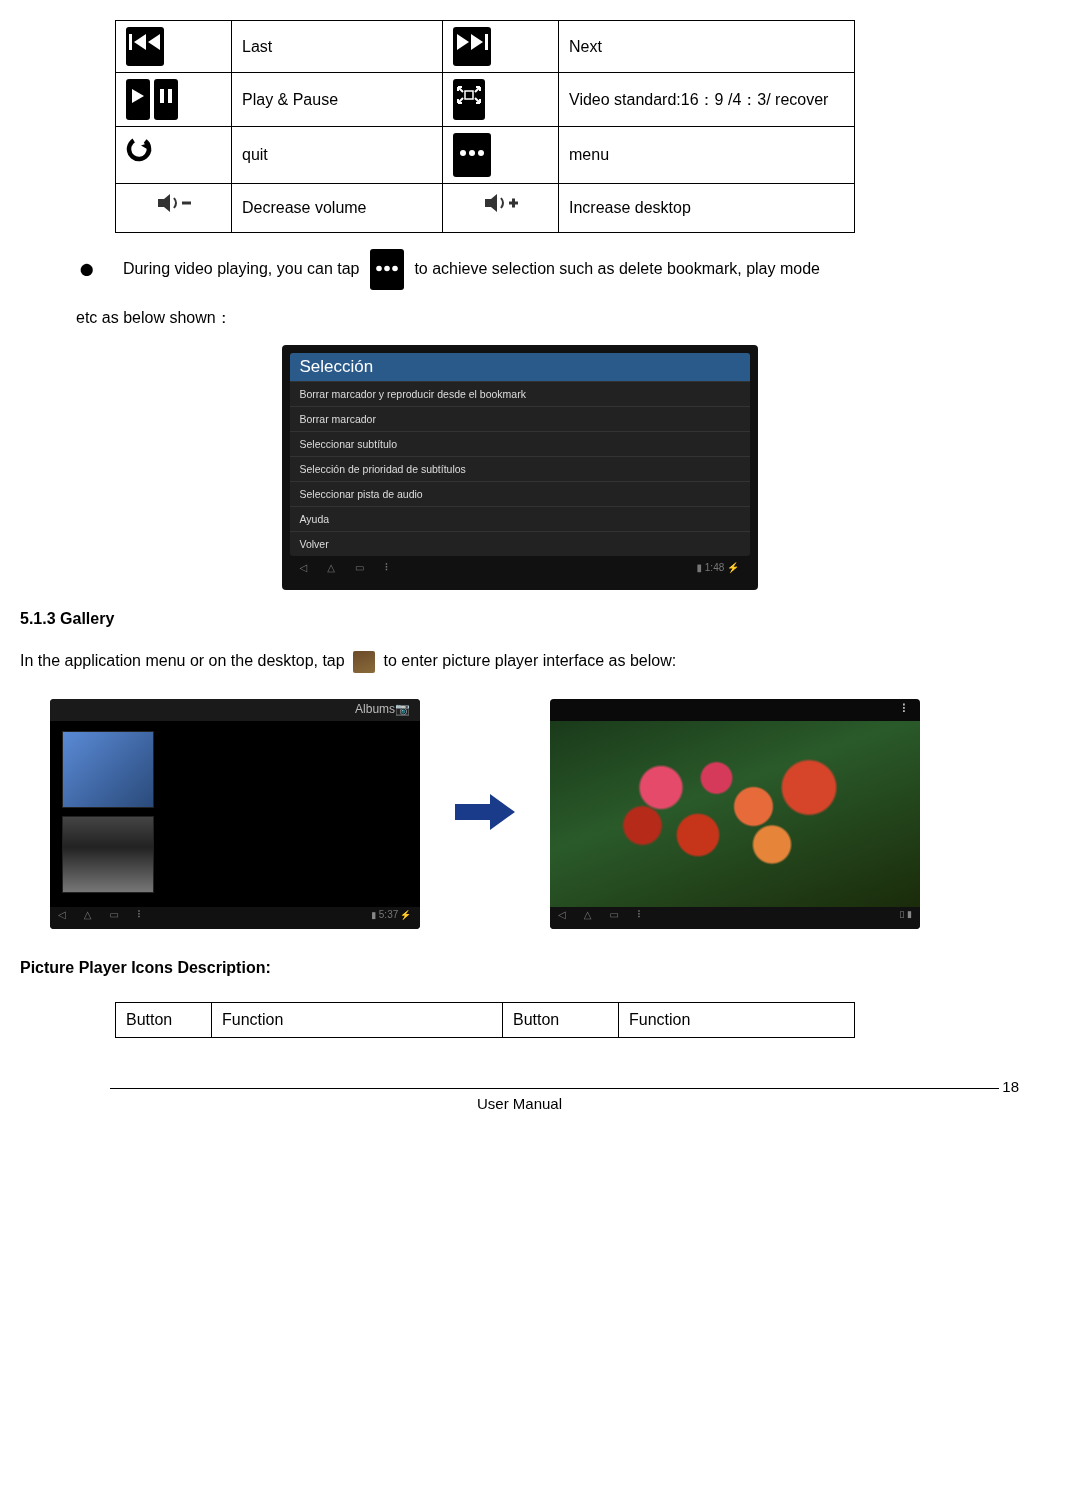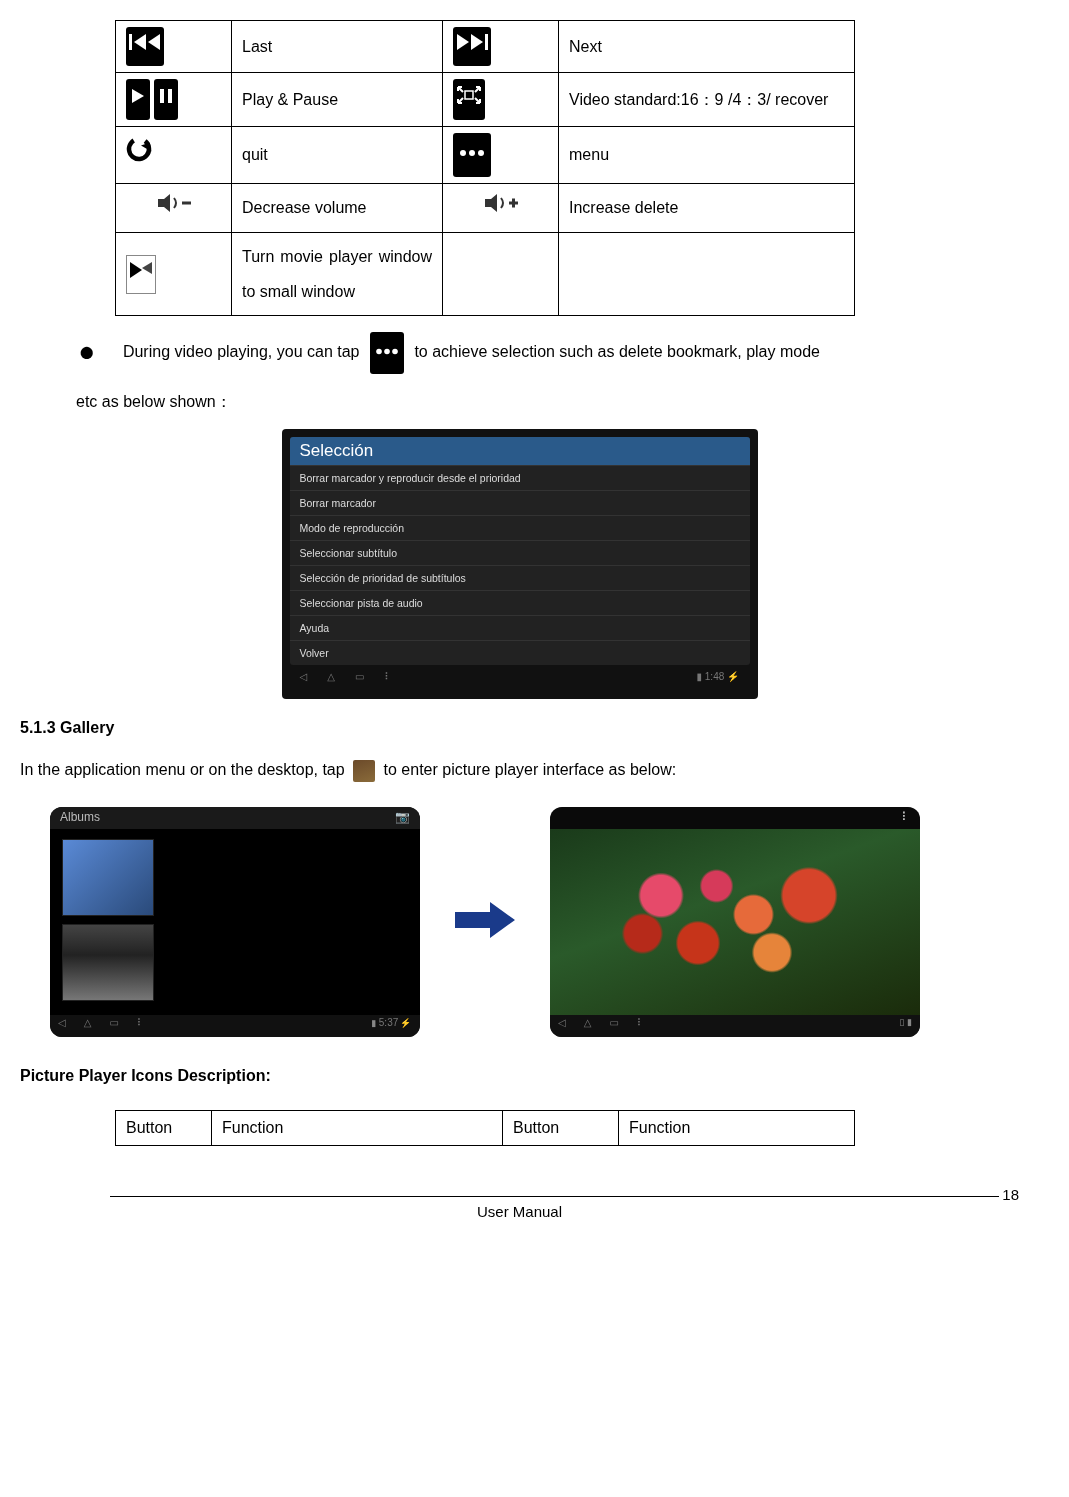--- a/index.html
+++ b/index.html
@@ -69,21 +69,21 @@
   .gallery-line { line-height: 2.2em; margin-bottom: 20px; }
   .gal-icon {
     display:inline-block;
     width:22px; height:22px;
     background: linear-gradient(160deg,#6b4a2a,#8a6b3a);
     vertical-align:middle;
     margin: 0 4px;
     border-radius:2px;
   }
   .gallery-shots { display:flex; align-items:center; justify-content:flex-start; gap:30px; margin: 20px 0 30px 30px;}
-  .gshot { width: 370px; height: 230px; background:#111; border-radius:12px; position:relative; overflow:hidden;}
+  .gshot { width: 370px; height: 230px; background:#111; border-radius:4px; position:relative; overflow:hidden;text-align:right;}
   .gshot .topbar { height:22px; background:#1a1a1a; color:#bbb; font-size:12px; padding:3px 10px; }
   .gshot .topbar .r { float:right; font-size:12px;}
   .gshot .body { position:absolute; top:22px; bottom:18px; left:0; right:0; background:#000; }
   .gshot .botbar { position:absolute; bottom:0; left:0; right:0; height:18px; background:#111; display:flex; gap:18px; padding:2px 8px;}
   .gshot .botbar span { color:#777; font-size:10px; }
   .gshot .botbar .rr { margin-left:auto; color:#888; font-size:9px;}
   .arrow-big {
     width: 70px;
     text-align:center;
   }
@@ -209,34 +209,21 @@
     <td class="col-icon" style="text-align:center;">
       <span class="ico">
         <svg width="40" height="22">
               <polygon points="4,7 10,7 16,2 16,20 10,15 4,15" fill="#333"></polygon>
               <path d="M20 6 Q24 11 20 16" stroke="#333" stroke-width="2" fill="none"></path>
               <rect x="28" y="9.5" width="9" height="3" fill="#333"></rect>
               <rect x="31" y="6.5" width="3" height="9" fill="#333"></rect>
             </svg>
       </span>
     </td>
-    <td>Increase delete</td>
-  </tr>
-  <tr>
-    <td class="col-icon">
-      <span class="ico" style="border:1px solid #888;padding:1px;">
-        <svg width="26" height="20">
-              <polygon points="2,2 2,18 14,10" fill="#000"></polygon>
-              <polygon points="14,8 24,2 24,14" fill="#444"></polygon>
-            </svg>
-      </span>
-    </td>
-    <td class="col-label" style="text-align:justify;">Turn movie player window to small window</td>
-    <td class="col-icon"></td>
-    <td></td>
+    <td>Increase desktop</td>
   </tr>
 </tbody>
   </table>
 
 <div class="bullet-line">
   <span class="dot">⬤</span>
   <span>During video playing, you can tap</span>
   <span class="ico icon-box-black" style="padding:3px 3px;margin:0 6px;vertical-align:middle;">
     <svg width="28" height="13">
         <circle cx="6" cy="6.5" r="2.8" fill="#fff"></circle>
@@ -244,23 +231,22 @@
         <circle cx="22" cy="6.5" r="2.8" fill="#fff"></circle>
       </svg>
   </span>
   <span>to achieve selection such as delete bookmark, play mode</span>
 </div>
 <div class="sub-line">etc as below shown：</div>
 
 <div class="screenshot-menu">
   <div class="menu-list">
     <div class="menu-header">Selección</div>
-    <div class="menu-item">Borrar marcador y reproducir desde el prioridad</div>
+    <div class="menu-item">Borrar marcador y reproducir desde el bookmark</div>
     <div class="menu-item">Borrar marcador</div>
-    <div class="menu-item">Modo de reproducción</div>
     <div class="menu-item">Seleccionar subtítulo</div>
     <div class="menu-item">Selección de prioridad de subtítulos</div>
     <div class="menu-item">Seleccionar pista de audio</div>
     <div class="menu-item">Ayuda</div>
     <div class="menu-item">Volver</div>
   </div>
   <div class="nav-bar-bottom">
     <span>◁</span>
     <span>△</span>
     <span>▭</span>

